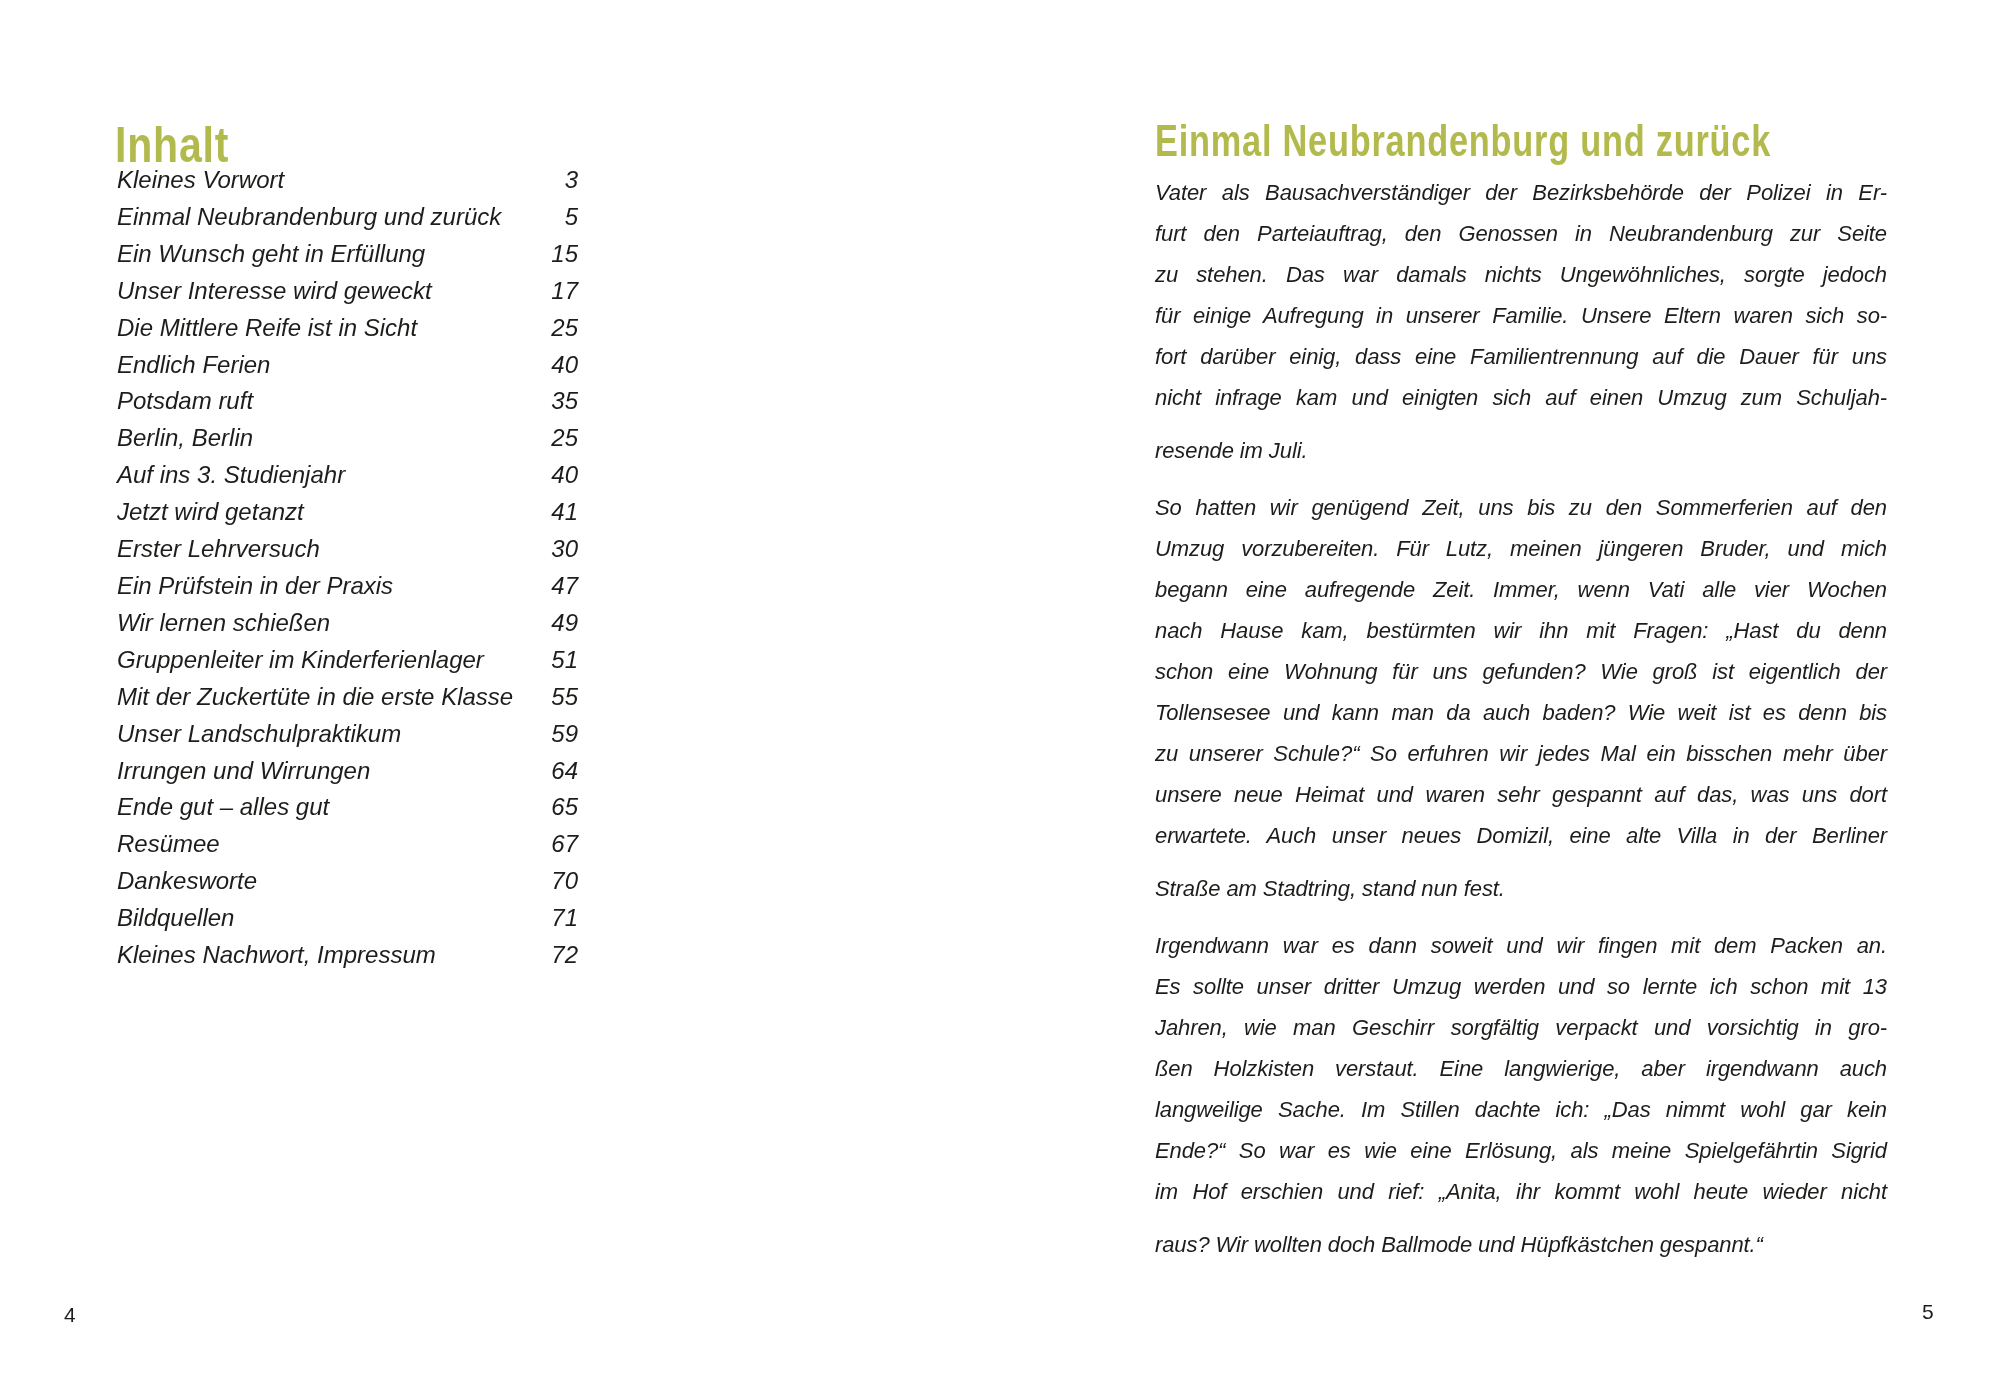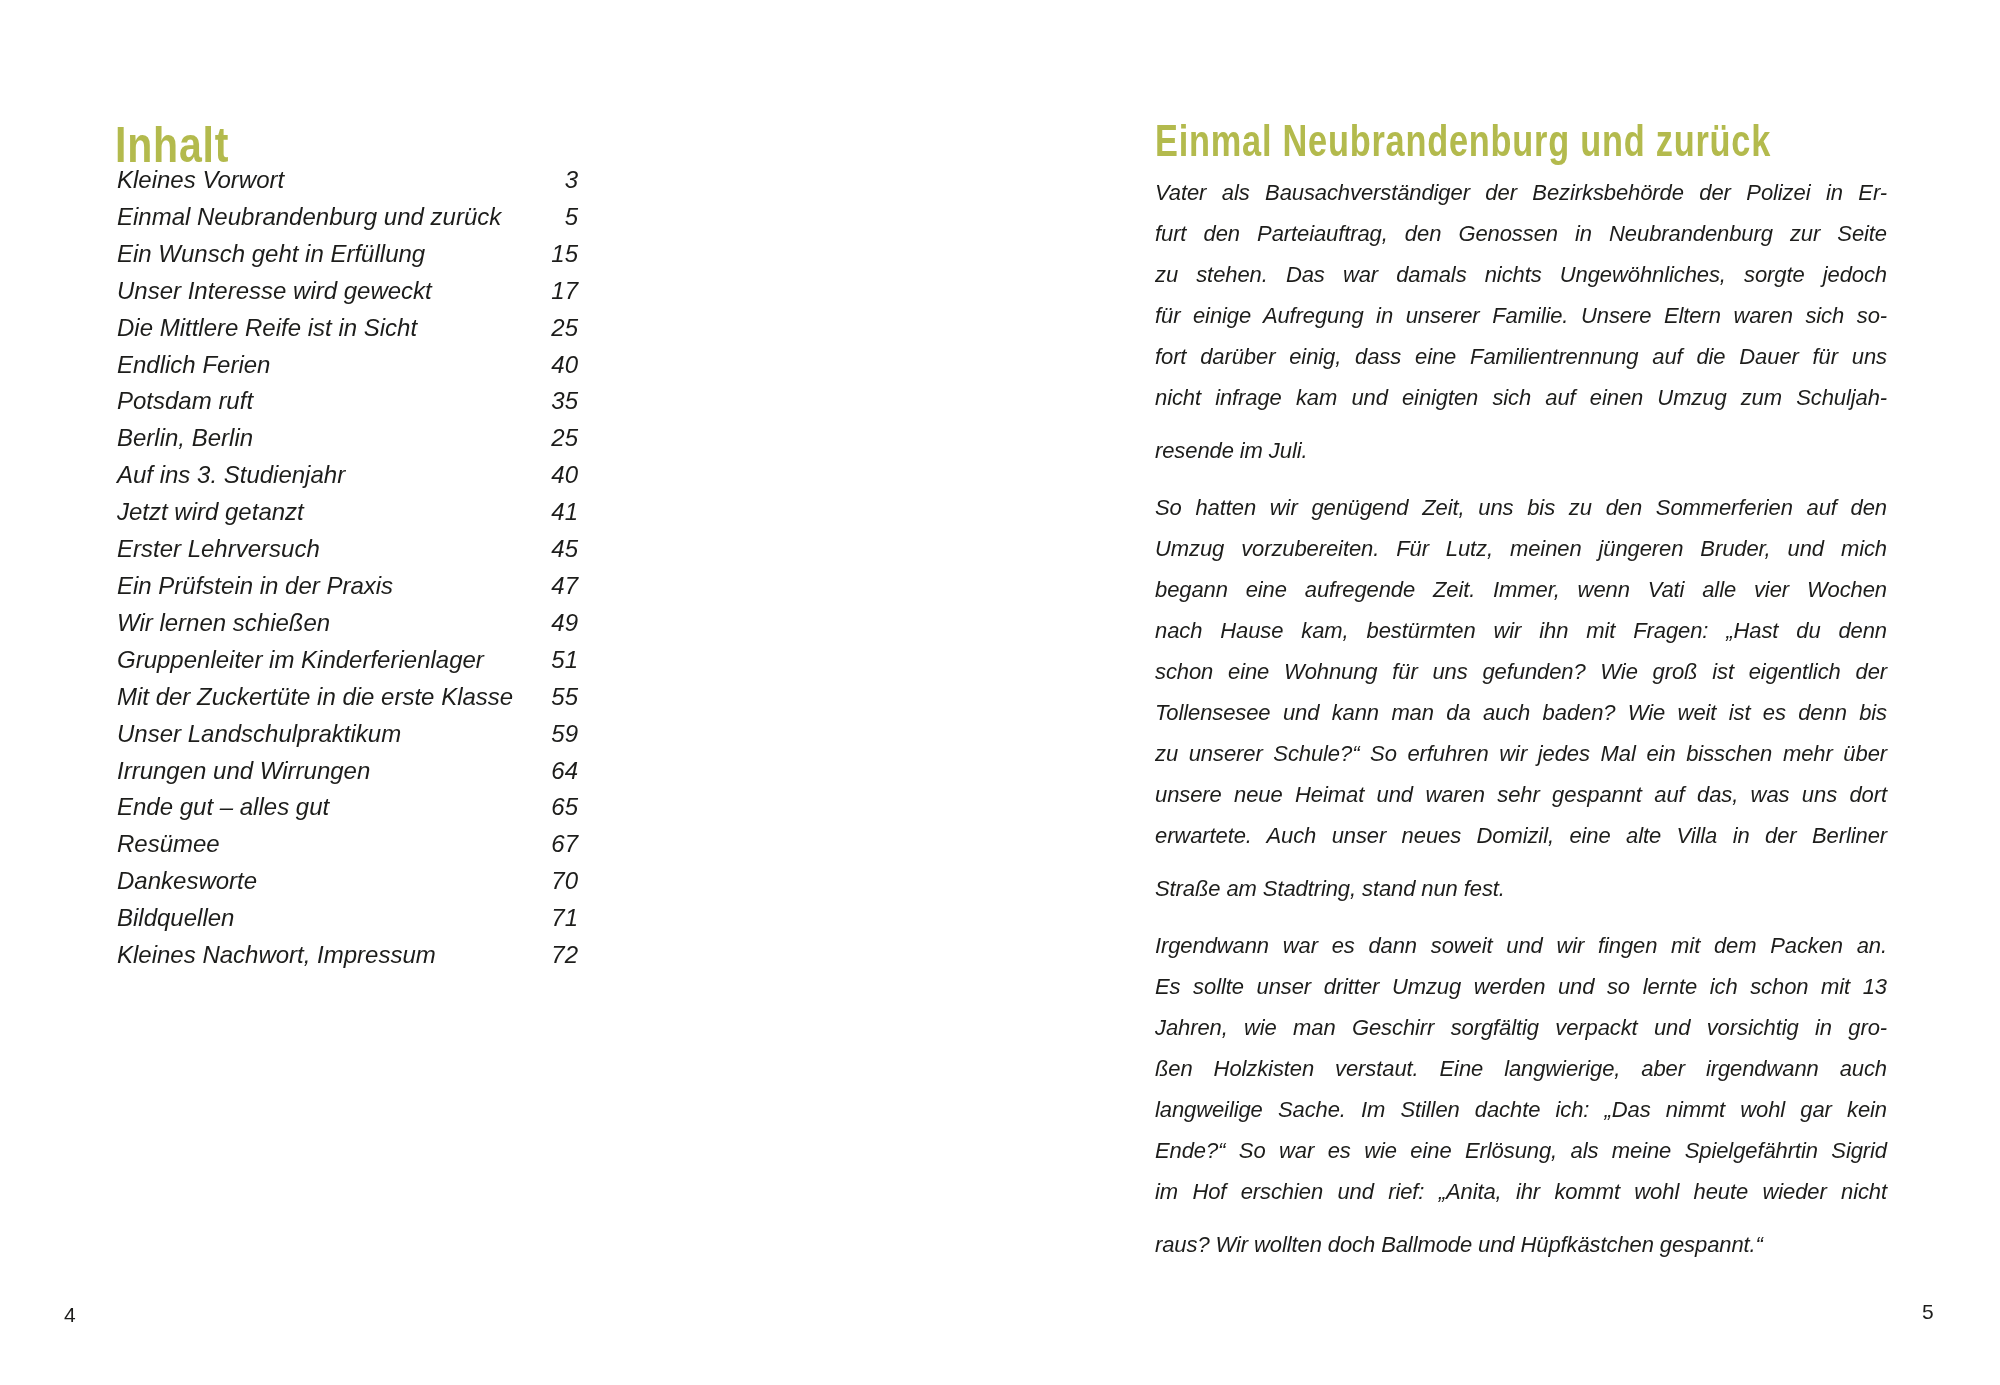--- a/index.html
+++ b/index.html
@@ -116,21 +116,21 @@
     <div class="toc-row">
       <span class="toc-entry-title">Auf ins 3. Studienjahr</span>
       <span class="toc-entry-page">40</span>
     </div>
     <div class="toc-row">
       <span class="toc-entry-title">Jetzt wird getanzt</span>
       <span class="toc-entry-page">41</span>
     </div>
     <div class="toc-row">
       <span class="toc-entry-title">Erster Lehrversuch</span>
-      <span class="toc-entry-page">45</span>
+      <span class="toc-entry-page">30</span>
     </div>
     <div class="toc-row">
       <span class="toc-entry-title">Ein Prüfstein in der Praxis</span>
       <span class="toc-entry-page">47</span>
     </div>
     <div class="toc-row">
       <span class="toc-entry-title">Wir lernen schießen</span>
       <span class="toc-entry-page">49</span>
     </div>
     <div class="toc-row">

